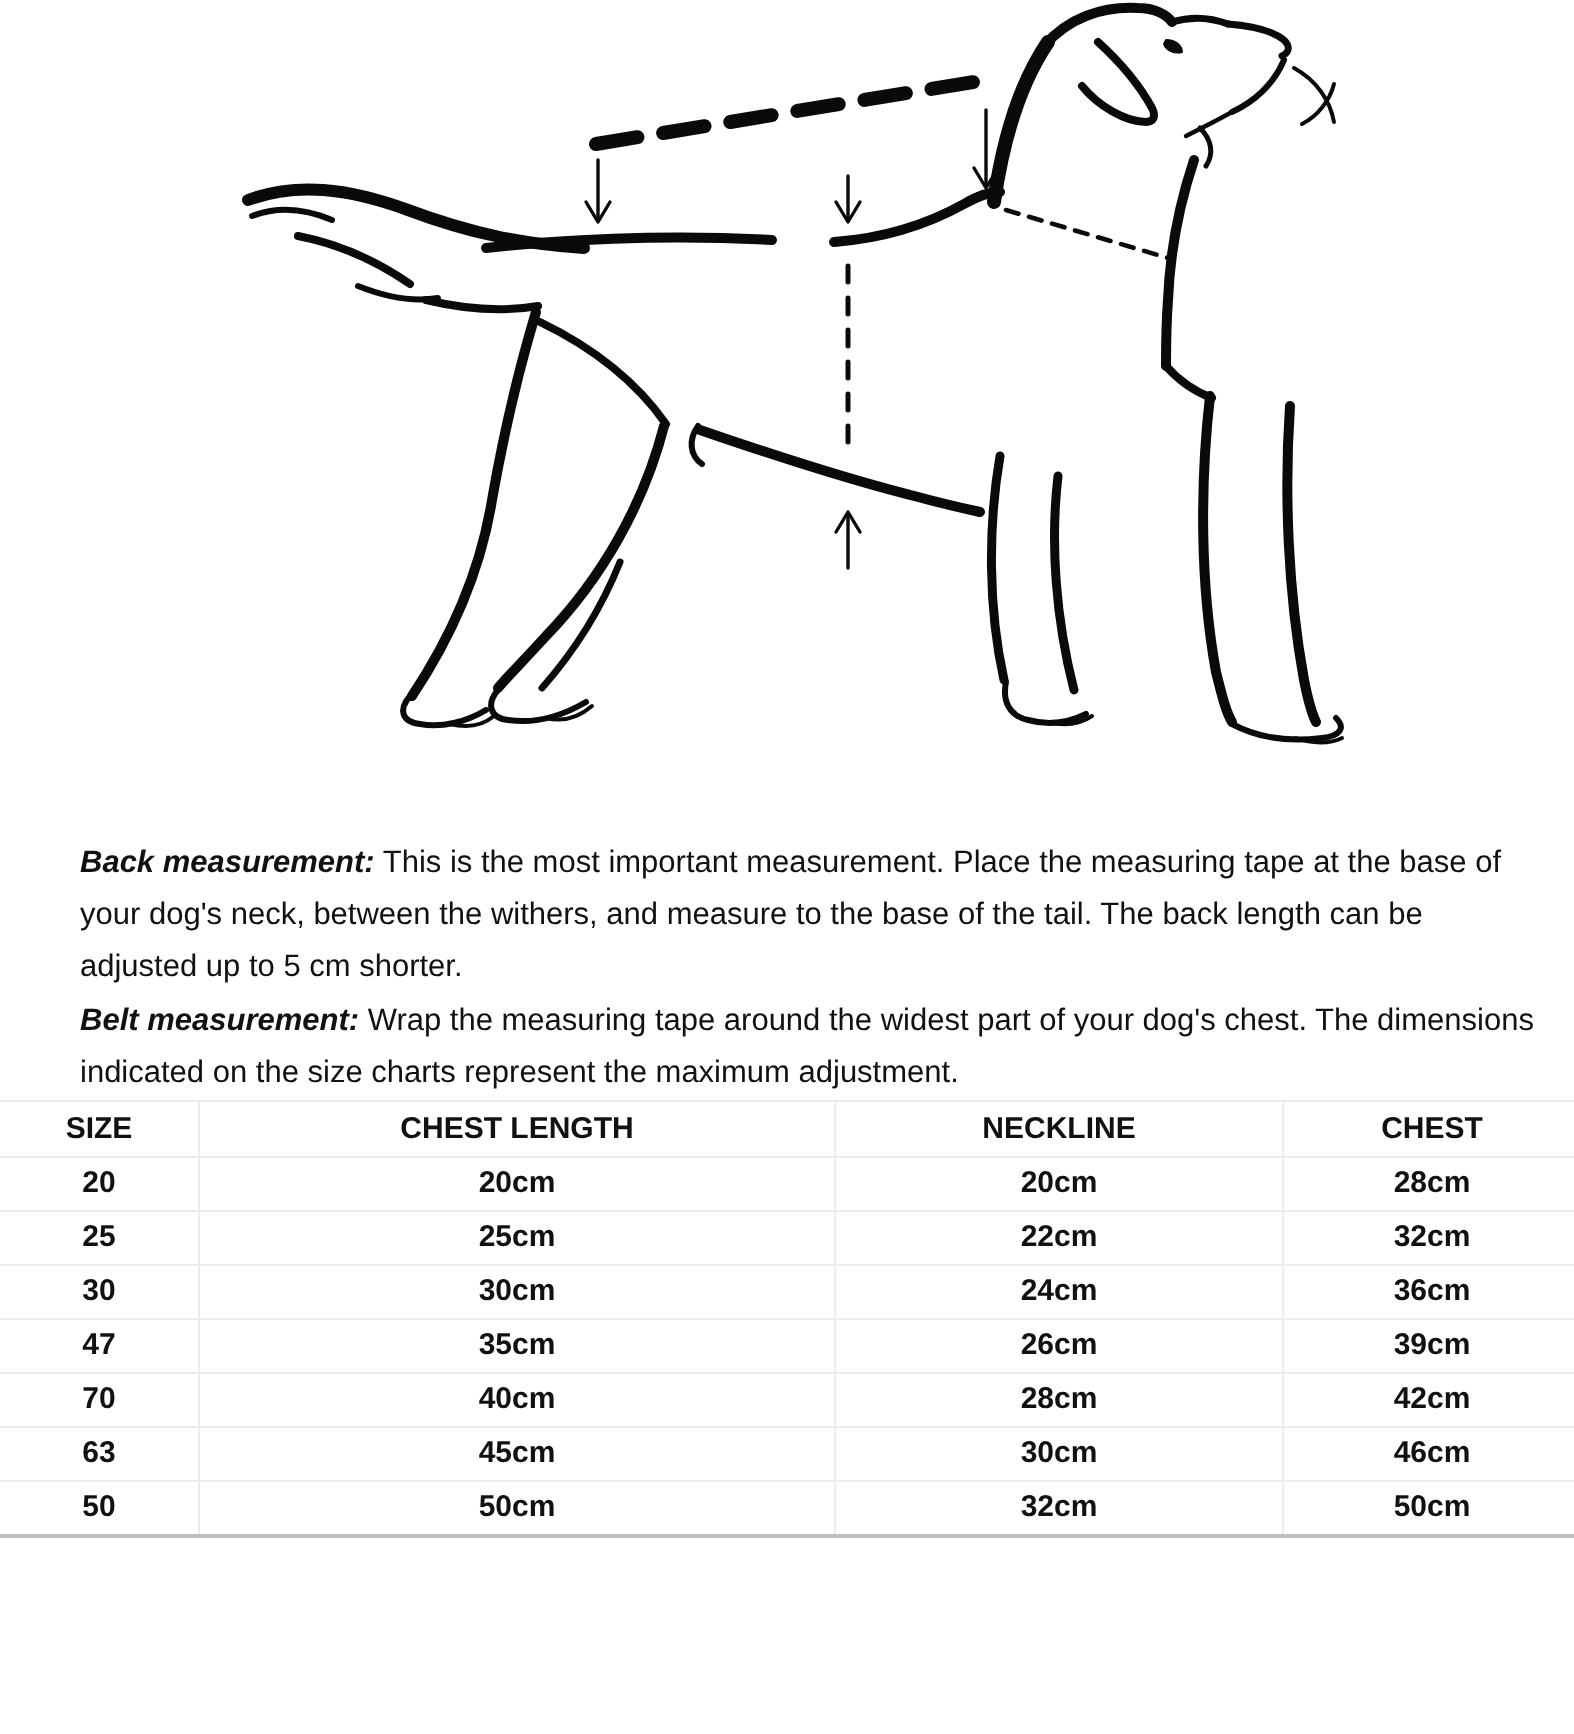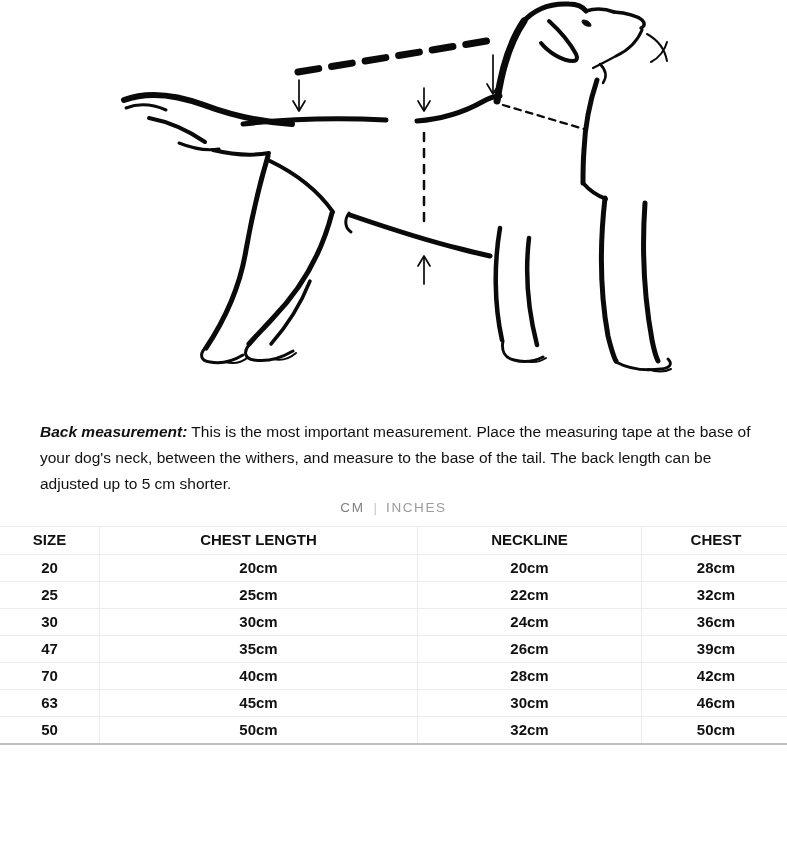--- a/index.html
+++ b/index.html
@@ -132,25 +132,23 @@
         <g stroke-width="1.7">
           <path d="M424,284 L424,257"></path>
             <path d="M418,266 L424,256 L430,266"></path>
         </g>
       </g>
     </svg>
   </div>
 
   <div class="instructions">
     <p><b>Back measurement:</b><span> This is the most important measurement. Place the measuring tape at the base of your dog's neck, between the withers, and measure to the base of the tail. The back length can be adjusted up to 5 cm shorter.</span></p>
+    <p><b>Belt measurement:</b><span> Wrap the measuring tape around the widest part of your dog's chest. The dimensions indicated on the size charts represent the maximum adjustment.</span></p>
   </div>
 
-  <div class="unit-toggle">
-    <span class="unit active">CM</span><span class="sep">|</span><span class="unit inactive">INCHES</span>
-  </div>
 
   <table class="size-chart">
     <thead>
       <tr>
         <th class="col-size">SIZE</th>
         <th class="col-back">CHEST LENGTH</th>
         <th class="col-neck">NECKLINE</th>
         <th class="col-chest">CHEST</th>
       </tr>
     </thead>

